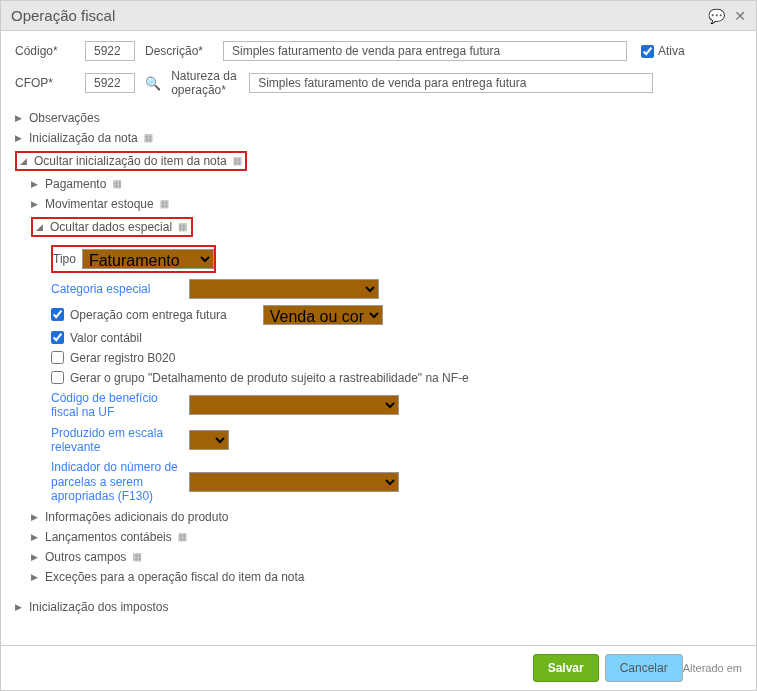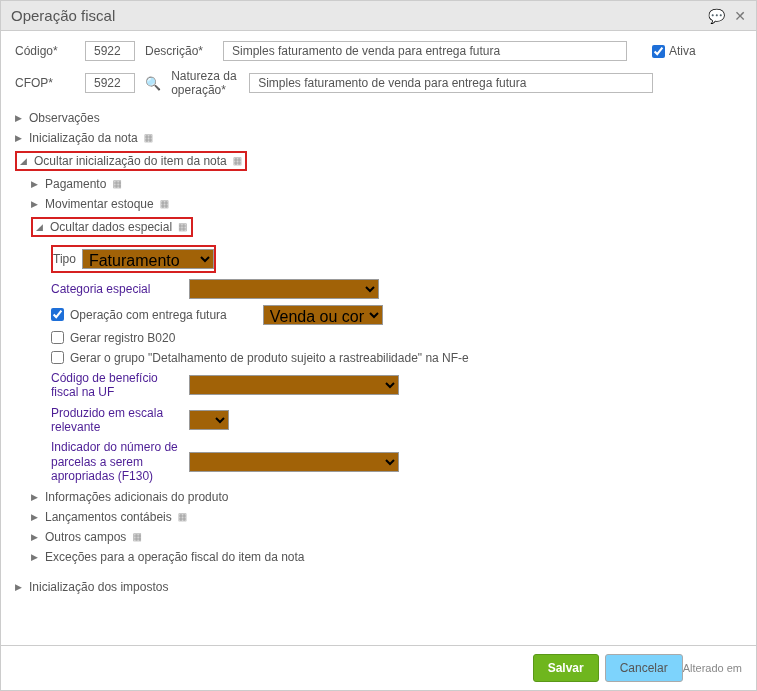--- a/index.html
+++ b/index.html
@@ -72,21 +72,21 @@
     }
     .search-icon {
       font-size: 13px;
       cursor: pointer;
       color: #555;
     }
     .checkbox-ativa {
       display: flex;
       align-items: center;
       gap: 4px;
-      margin-left: 15px;
+      margin-left: 4px;
     }
     .checkbox-ativa input { accent-color: #1e6fd8; }
     .tree-section {
       margin-top: 10px;
     }
     .tree-item {
       display: flex;
       align-items: center;
       padding: 3px 0;
       gap: 4px;
@@ -118,21 +118,21 @@
       margin-top: 2px;
     }
     .field-row {
       display: flex;
       align-items: center;
       padding: 3px 0;
       gap: 8px;
     }
     .field-label {
       width: 130px;
-      color: #4c1d95;
+      color: #3b82f6;
       font-size: 12px;
       line-height: 1.2;
     }
     .checkbox-row {
       display: flex;
       align-items: center;
       gap: 6px;
       padding: 3px 0;
     }
     .checkbox-row input { accent-color: #1e6fd8; }
@@ -262,20 +262,24 @@
         </div>
 
         <div class="checkbox-row">
           <input type="checkbox" checked="" style="">
           <span>Operação com entrega futura</span>
           <select style="width:120px;margin-left:30px">
             <option>Venda ou compra</option>
           </select>
         </div>
 
+        <div class="checkbox-row">
+          <input type="checkbox" checked="" style="">
+          <span>Valor contábil</span>
+        </div>
 
         <div class="checkbox-row">
           <input type="checkbox" style="">
           <span>Gerar registro B020</span>
         </div>
 
         <div class="checkbox-row">
           <input type="checkbox" style="">
           <span>Gerar o grupo "Detalhamento de produto sujeito a rastreabilidade" na NF-e</span>
         </div>

